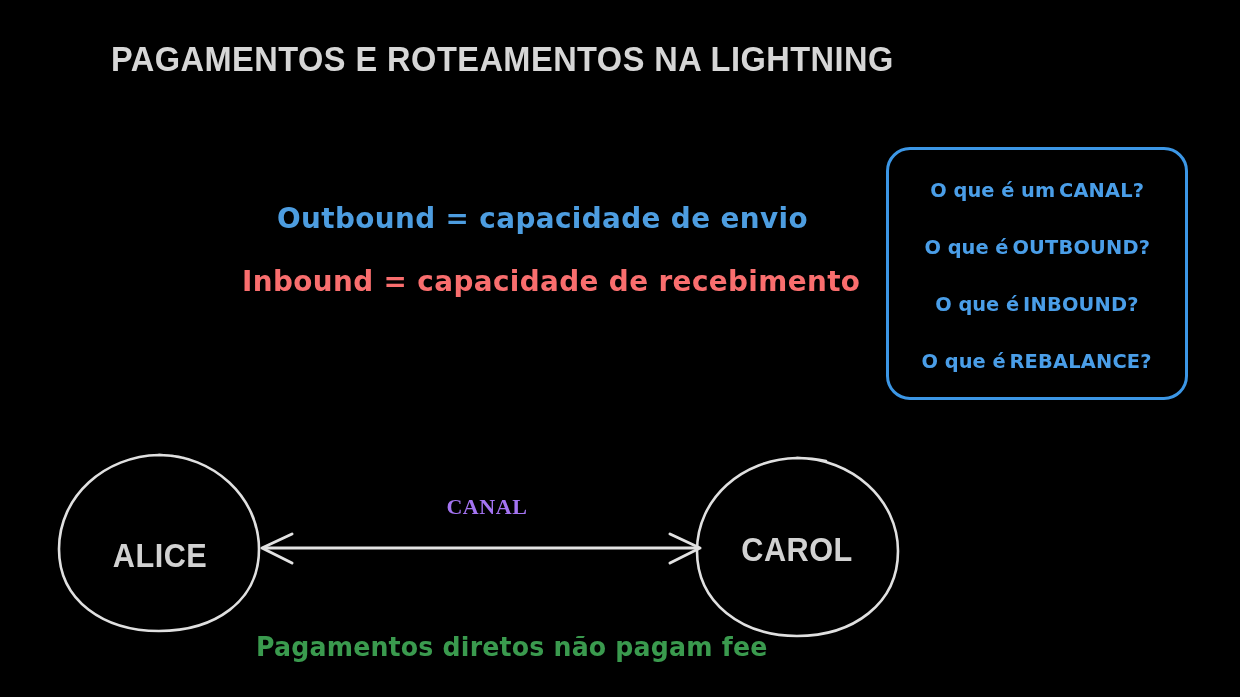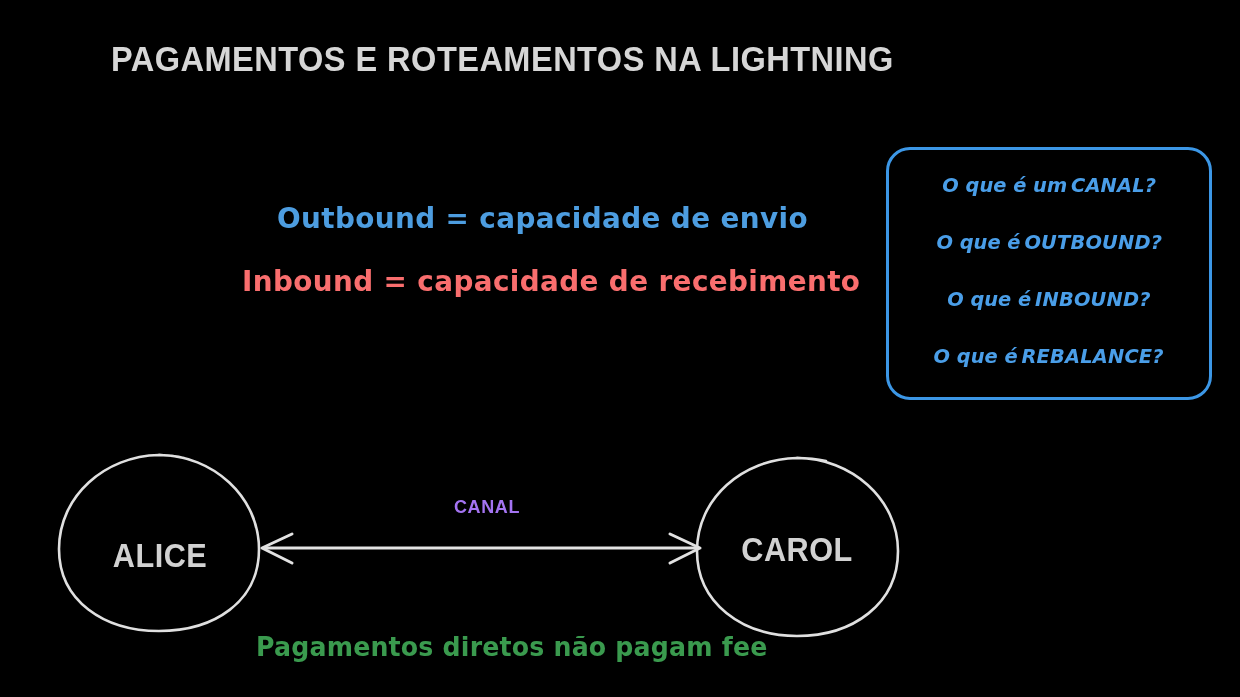--- a/index.html
+++ b/index.html
@@ -57,32 +57,31 @@
     left: 242px;
     top: 264px;
     color: #f96e6e;
   }
 
   
   .question-box {
     position: absolute;
     left: 886px;
     top: 147px;
-    width: 326px;
+    width: 302px;
     height: 253px;
     box-sizing: border-box;
     border: 3px solid #3c97e6;
     border-radius: 24px;
     background: transparent;
     display: flex;
     flex-direction: column;
-    justify-content: flex-start;
+    justify-content: center;
     align-items: center;
     padding: 6px 0 2px 0;
-    font-style: italic;
   }
   .question {
     font-family: "DejaVu Sans", sans-serif;
     font-weight: bold;
     font-size: 20px;
     color: #4a9ee8;
     white-space: nowrap;
     line-height: 1;
     margin: 0;
     padding: 0;
@@ -123,23 +122,23 @@
     white-space: nowrap;
   }
   .node-alice { left: 160px; top: 126px; }
   .node-carol { left: 797px; top: 120px; }
 
   .edge-label {
     position: absolute;
     left: 487px;
     top: 77px;
     transform: translate(-50%, -50%);
-    font-family: Liberation Sans, sans-serif;
-    font-weight: bold;
-    font-size: 18px;
+    font-family: Liberation Serif, serif;
+    font-weight: bold;
+    font-size: 22px;
     letter-spacing: 0.6px;
     color: #a474f2;
     white-space: nowrap;
   }
 
   .footnote {
     position: absolute;
     left: 256px;
     top: 202px;
     font-family: "DejaVu Sans", sans-serif;

